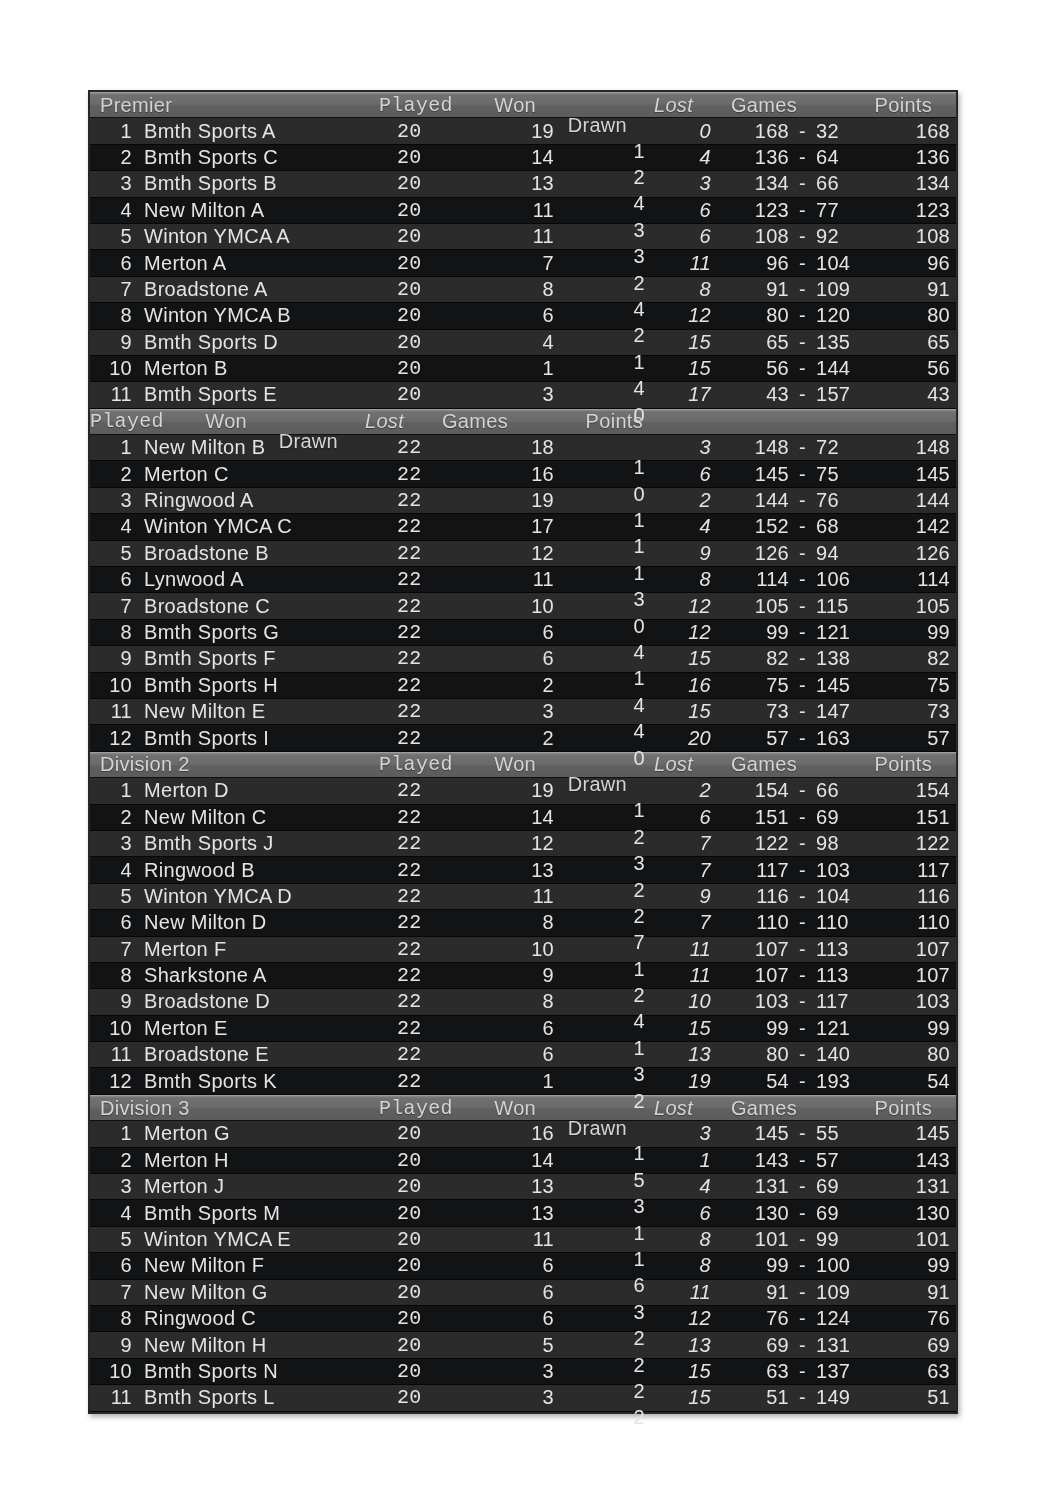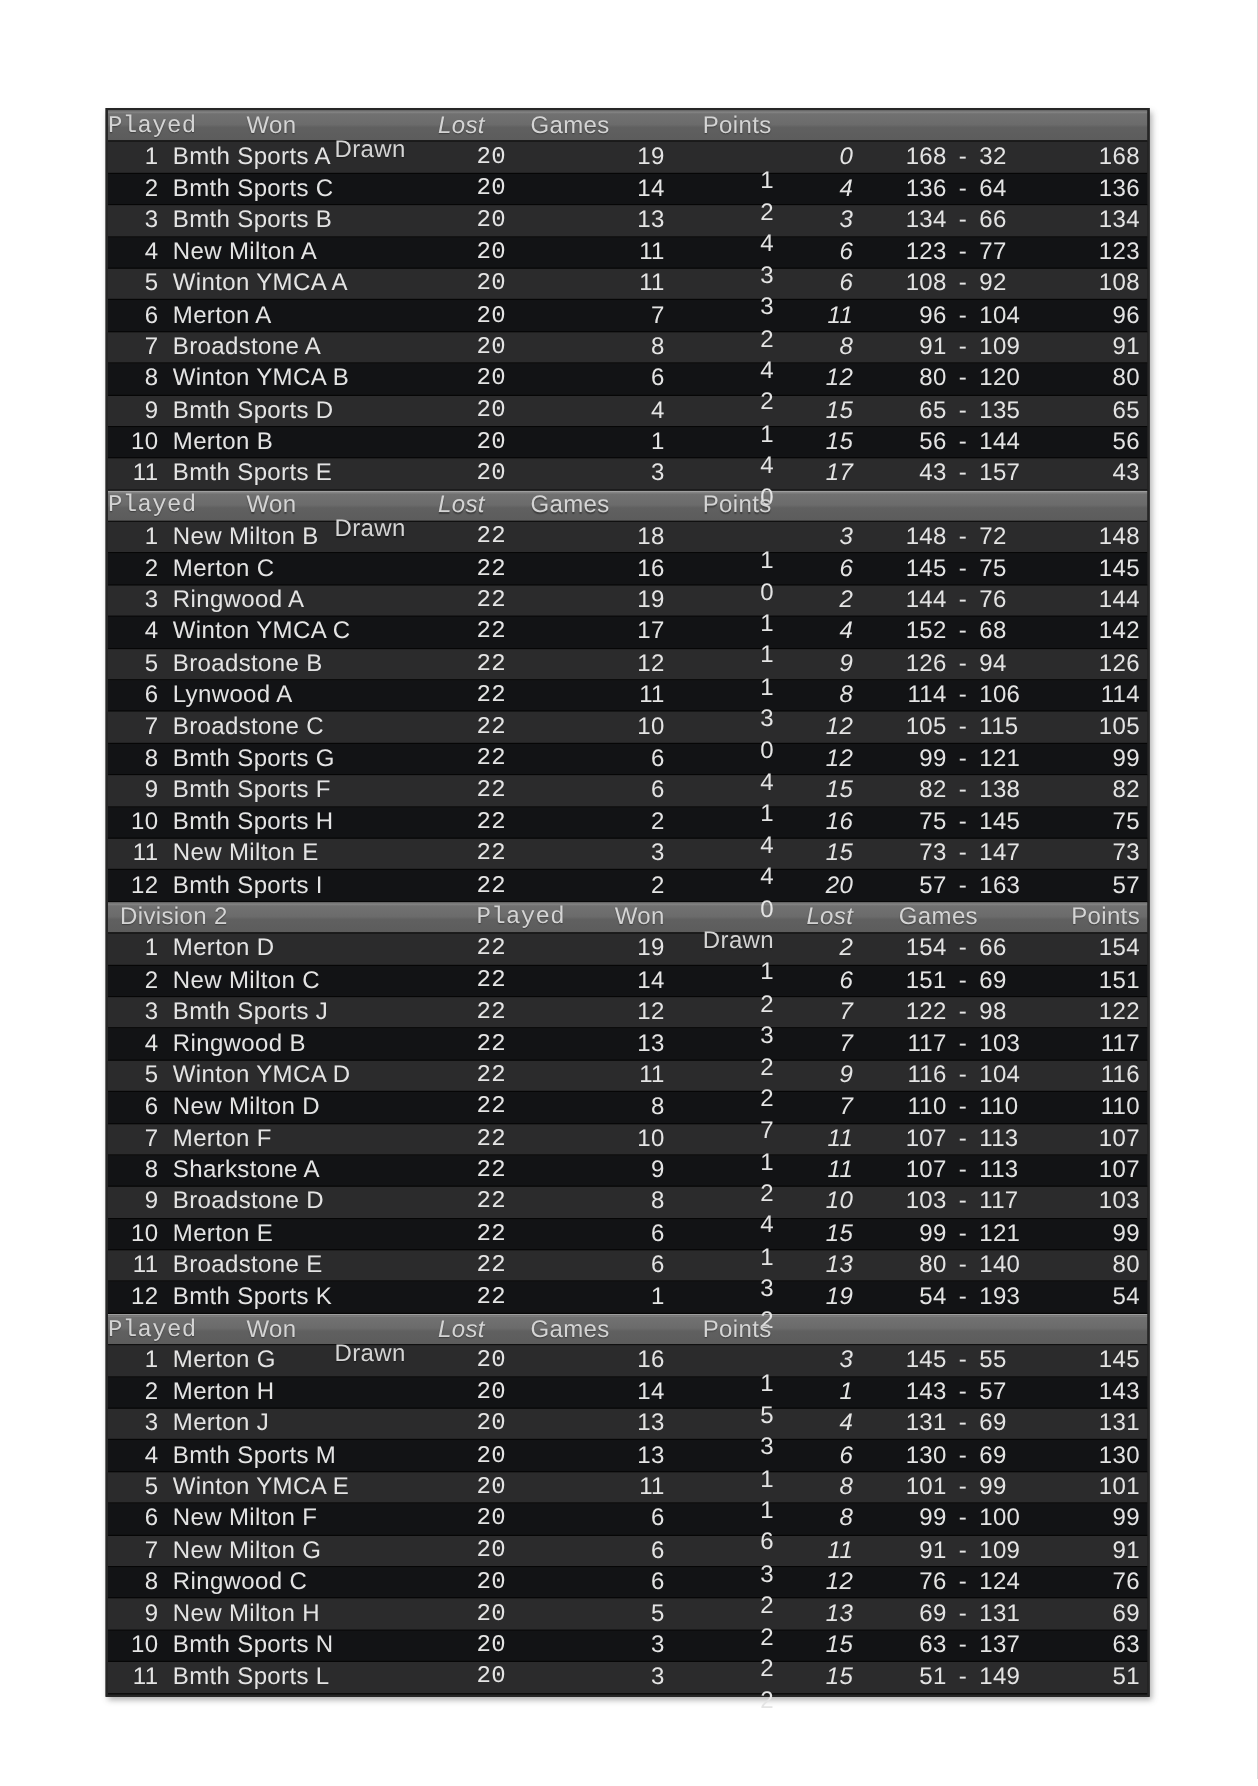--- a/index.html
+++ b/index.html
@@ -53,28 +53,29 @@
   .c-won    { width: 97px;  text-align: right; flex: 0 0 auto; }
   .c-drawn  { width: 91px;  text-align: right; flex: 0 0 auto; margin-top: 40px; }
   .c-lost   { width: 66px;  text-align: right; flex: 0 0 auto; font-style: italic; }
   .c-games  { width: 142px; flex: 0 0 auto; display: flex; align-items: center; }
   .c-games .gfor  { width: 78px; text-align: right; display: inline-block; }
   .c-games .gdash { width: 27px; text-align: center; display: inline-block; }
   .c-games .gagn  { width: 37px; text-align: left; display: inline-block; }
   .c-games-h { width: 142px; text-align: center; flex: 0 0 auto; }
   .c-points { width: 97px;  text-align: right; flex: 0 0 auto; padding-right: 6px; }
   .c-division { flex: 1 1 auto; text-align: left; padding-left: 10px; white-space: nowrap; }
-  .hrow .c-points { padding-right: 6px; }
+  .hrow .c-points { padding-right: 24px; }
 </style>
 </head>
 <body>
 
 <div class="league-table">
     <div class="section">
       <div class="hrow">
+        <span class="c-division">Premier</span>
         <span class="c-played">Played</span>
         <span class="c-won">Won</span>
         <span class="c-drawn">Drawn</span>
         <span class="c-lost">Lost</span>
         <span class="c-games-h">Games</span>
         <span class="c-points">Points</span>
       </div>
       <div class="row">
         <span class="c-rank">1</span>
         <span class="c-team">Bmth Sports A</span>
@@ -582,20 +583,21 @@
         <span class="c-games">
           <span class="gfor">54</span>
           <span class="gdash">-</span>
           <span class="gagn">193</span>
         </span>
         <span class="c-points">54</span>
       </div>
     </div>
     <div class="section">
       <div class="hrow">
+        <span class="c-division">Division 3</span>
         <span class="c-played">Played</span>
         <span class="c-won">Won</span>
         <span class="c-drawn">Drawn</span>
         <span class="c-lost">Lost</span>
         <span class="c-games-h">Games</span>
         <span class="c-points">Points</span>
       </div>
       <div class="row">
         <span class="c-rank">1</span>
         <span class="c-team">Merton G</span>

